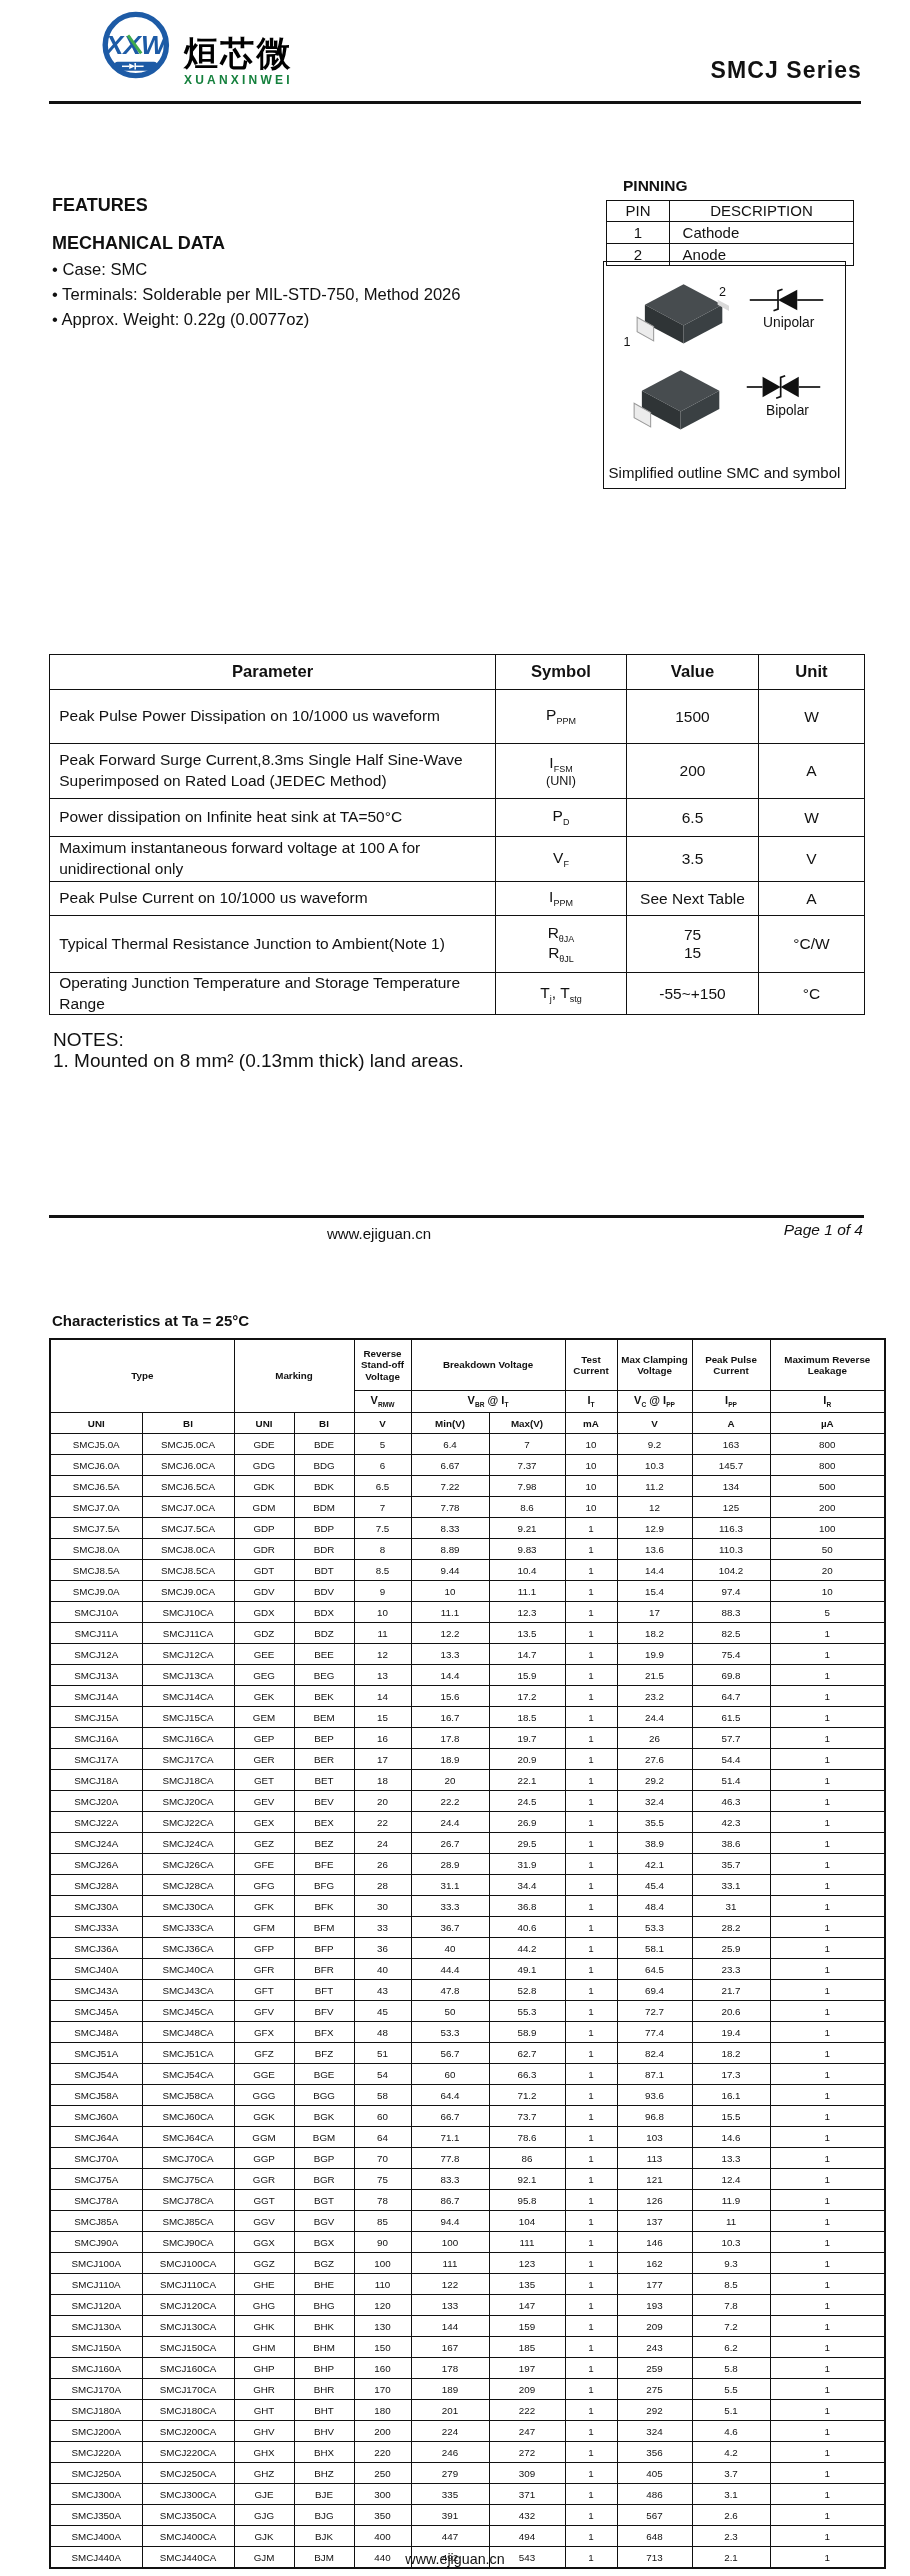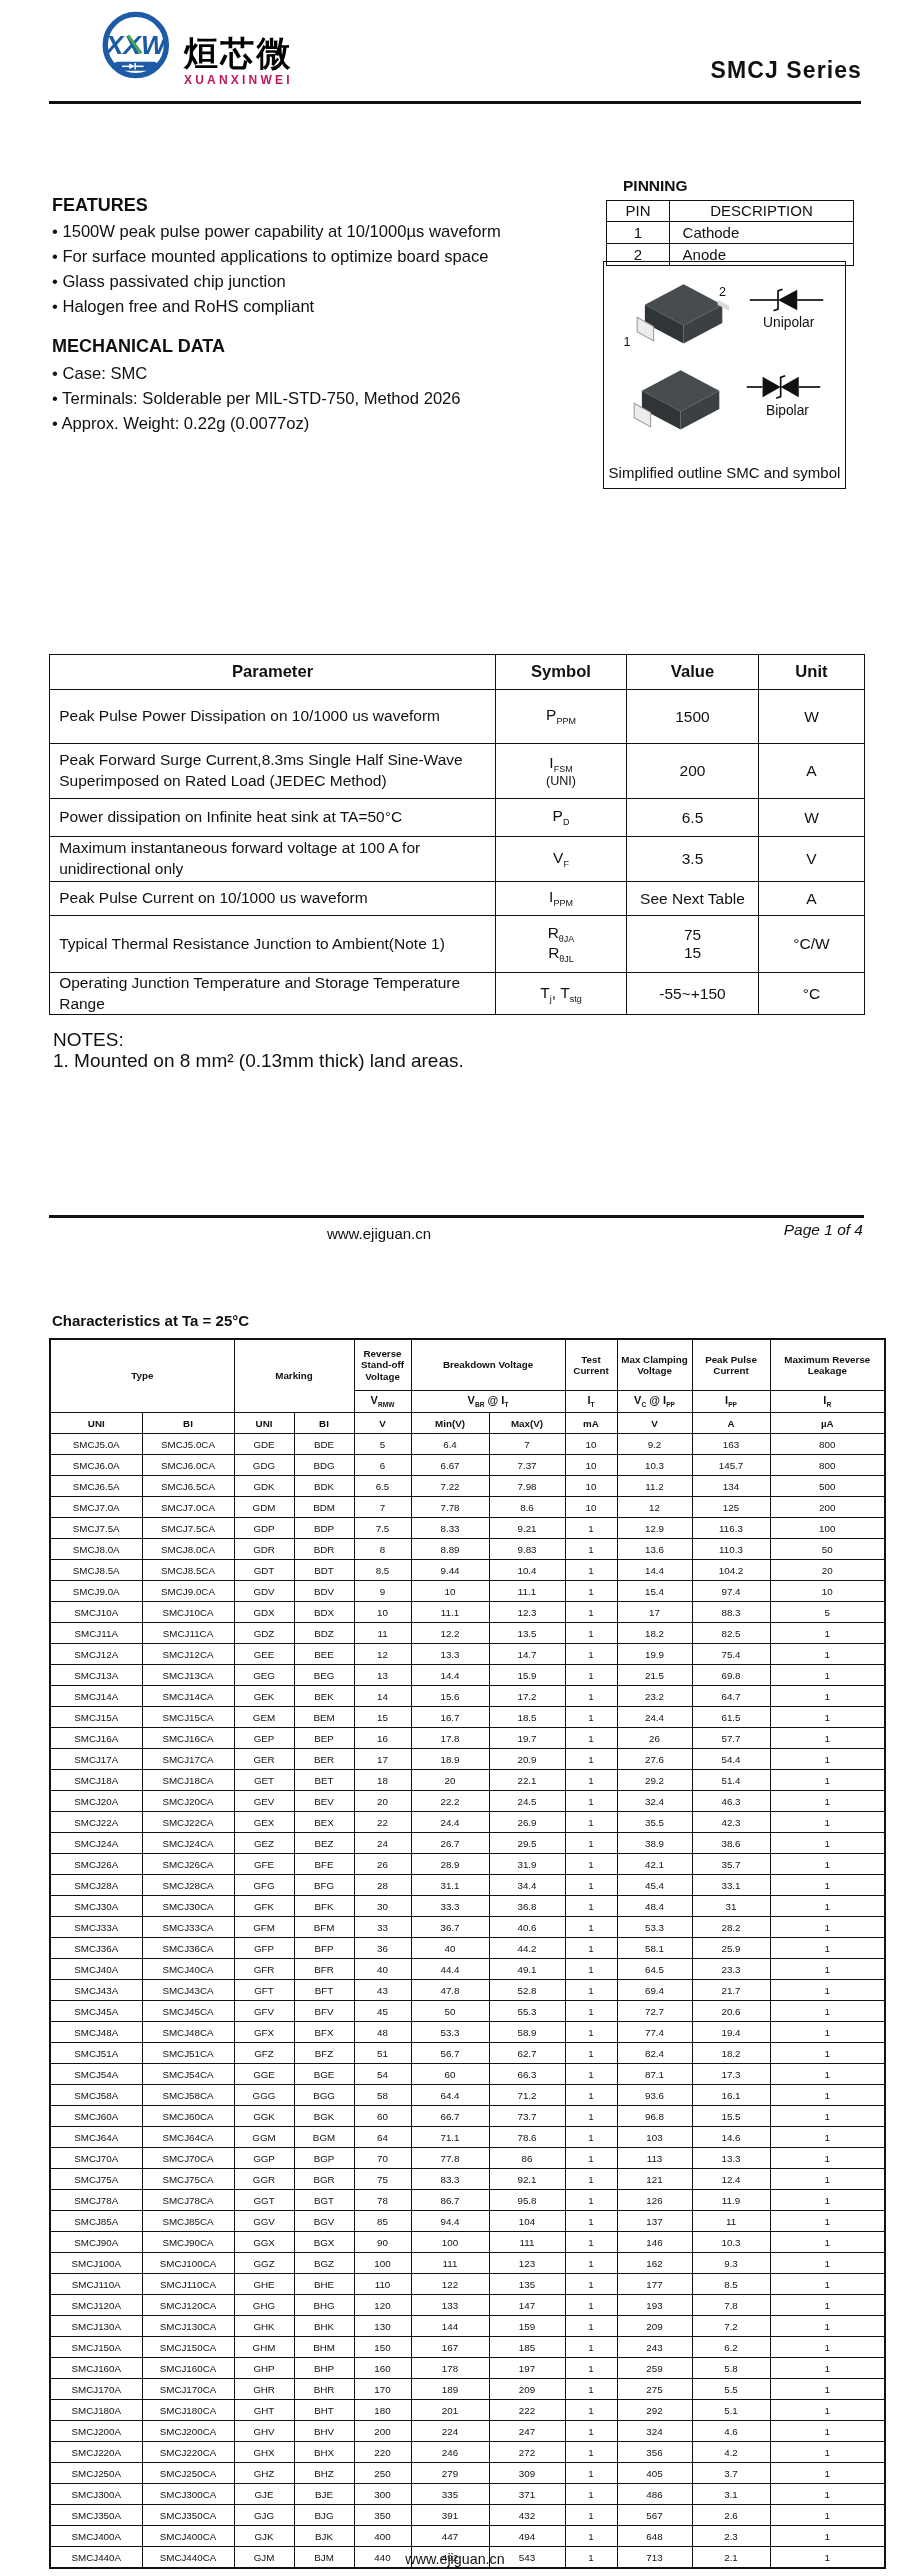--- a/index.html
+++ b/index.html
@@ -4,21 +4,21 @@
 <style>
   html,body{margin:0;padding:0;background:#fff;}
   #page{position:relative;width:910px;height:2576px;background:#fff;
         font-family:"Liberation Sans", sans-serif;color:#111;overflow:hidden;}
 
   
   #hdr-logo{position:absolute;left:50px;top:9.2px;display:flex;align-items:flex-end;margin-left:48px;}
   #logo-mark{width:78px;height:78px;}
   #brand-txt{margin-left:8px;padding-top:23px;}
   #brand-cn{font-size:34px;font-weight:bold;letter-spacing:2.3px;line-height:34px;color:#000;}
-  #brand-en{font-size:12px;font-weight:bold;color:#be185d;letter-spacing:3.2px;margin-top:3.4px;}
+  #brand-en{font-size:12px;font-weight:bold;color:#15803d;letter-spacing:3.2px;margin-top:3.4px;}
   #series-title{position:absolute;right:48px;top:57px;font-size:23px;font-weight:bold;letter-spacing:1.1px;}
   #hdr-rule{position:absolute;left:49px;top:101px;width:812px;height:3.4px;background:#111;}
 
   
   #left-col{position:absolute;left:52px;top:195px;width:534px;}
   .desc{font-size:16.6px;line-height:22.4px;margin:0 0 22px 0;}
   .sec-h{font-size:18px;font-weight:bold;margin:0 0 3.4px 0;}
   .blist{font-size:16.6px;line-height:25px;}
   .blist div{white-space:nowrap;}
   #mech-h{margin-top:17px;}
@@ -92,26 +92,20 @@
     <div id="brand-txt">
       <div id="brand-cn">烜芯微</div>
       <div id="brand-en">XUANXINWEI</div>
     </div>
   </div>
   <div id="series-title">SMCJ  Series</div>
   <div id="hdr-rule"></div>
 
   <div id="left-col">
     <div class="sec-h">FEATURES</div>
-    <div class="blist">
-      <div>• 1500W peak pulse power capability at 10/1000µs waveform</div>
-      <div>•  For surface mounted applications to optimize board space</div>
-      <div>•  Glass passivated chip junction</div>
-      <div>•  Halogen free and RoHS compliant</div>
-    </div>
     <div class="sec-h" id="mech-h">MECHANICAL DATA</div>
     <div class="blist">
       <div>• Case: SMC</div>
       <div>• Terminals: Solderable per MIL-STD-750, Method 2026</div>
       <div>• Approx. Weight:  0.22g (0.0077oz)</div>
     </div>
   </div>
 
   <div id="pinning">
     <div id="pin-title">PINNING</div>

